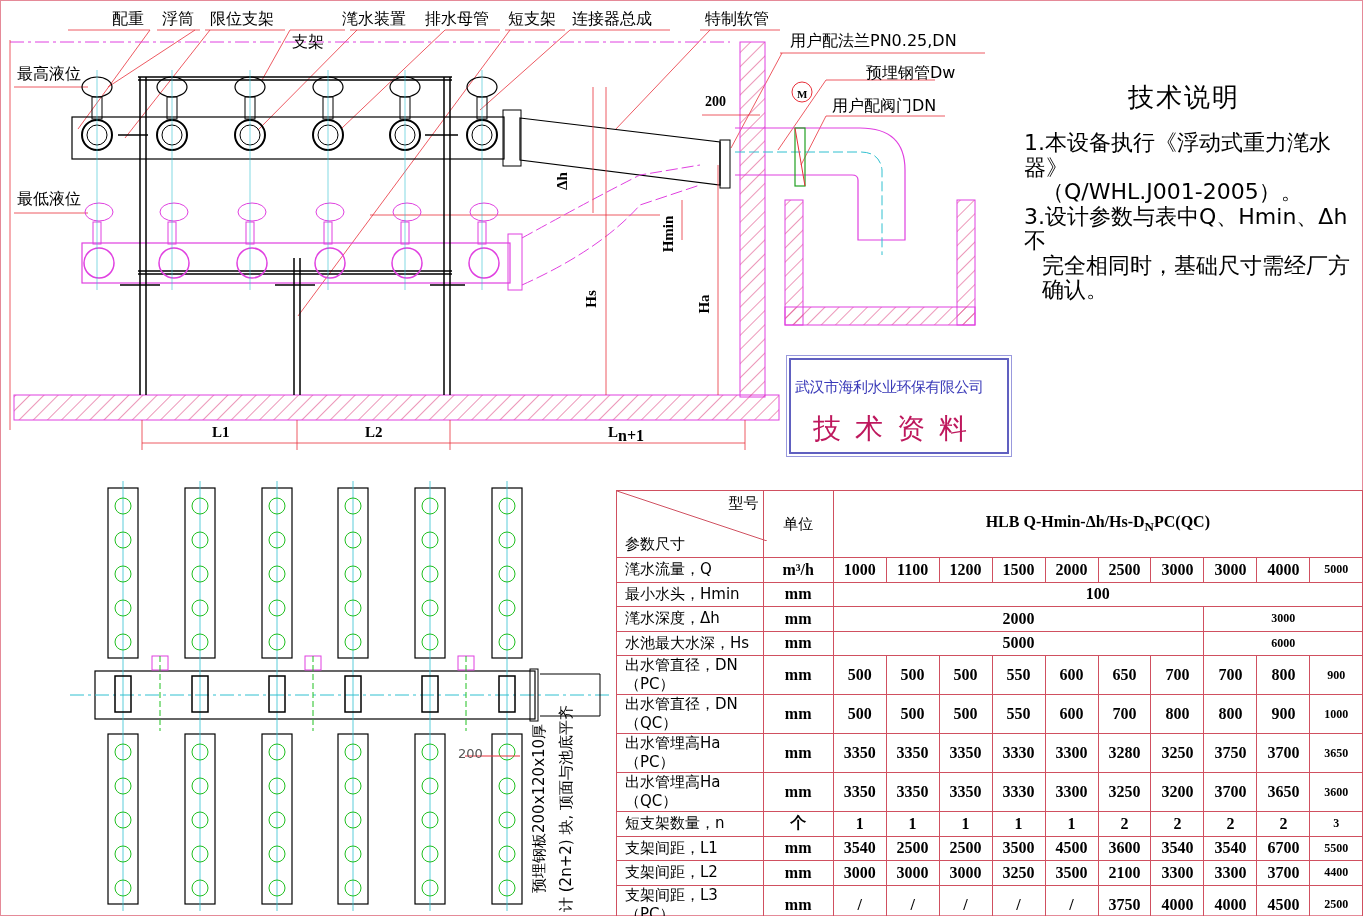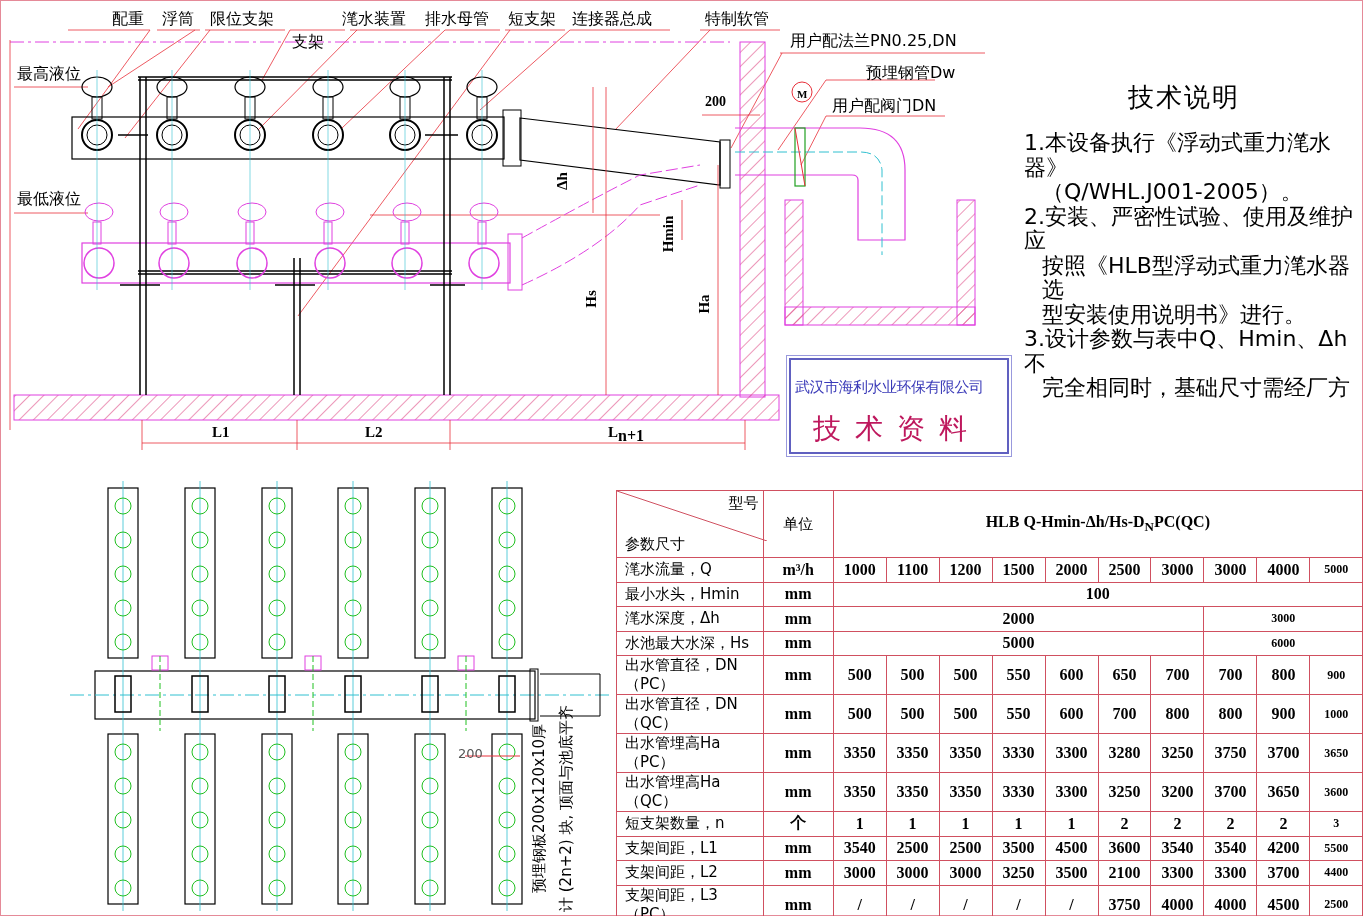--- a/index.html
+++ b/index.html
@@ -340,27 +340,23 @@
 <div class="lbl" style="left:462px;top:820px;font-size:15px;transform:rotate(-90deg);transform-origin:left top;top:893px;left:530px;">预埋钢板200x120x10厚</div>
 <div class="lbl" style="font-size:15px;transform:rotate(-90deg);transform-origin:left top;top:912px;left:557px;">计 (2n+2) 块, 顶面与池底平齐</div>
 
 <div id="notes">
   <h2>技术说明</h2>
   <div class="item">
     <span>1.</span><span>本设备执行《浮动式重力滗水器》</span>
     <div class="cont">（Q/WHL.J001-2005）。</div>
   </div>
   <div class="item">
-    <span>2.</span><span>安装、严密性试验、使用及维护应</span>
-    <div class="cont">按照《HLB型浮动式重力滗水器选</div>
-    <div class="cont">型安装使用说明书》进行。</div>
-  </div>
-  <div class="item">
     <span>3.</span><span>设计参数与表中Q、Hmin、Δh不</span>
     <div class="cont">完全相同时，基础尺寸需经厂方</div>
+    <div class="cont">确认。</div>
   </div>
 </div>
 
 <div id="stamp">
   <div class="co">武汉市海利水业环保有限公司</div>
   <div class="ti">技术资料</div>
 </div>
 
 <table id="spec">
   <tbody>
@@ -482,21 +478,21 @@
         <td class="pn">支架间距，L1</td>
         <td class="un">mm</td>
         <td class="v">3540</td>
         <td class="v">2500</td>
         <td class="v">2500</td>
         <td class="v">3500</td>
         <td class="v">4500</td>
         <td class="v">3600</td>
         <td class="v">3540</td>
         <td class="v">3540</td>
-        <td class="v">4200</td>
+        <td class="v">6700</td>
         <td class="v sm">5500</td>
       </tr>
       <tr>
         <td class="pn">支架间距，L2</td>
         <td class="un">mm</td>
         <td class="v">3000</td>
         <td class="v">3000</td>
         <td class="v">3000</td>
         <td class="v">3250</td>
         <td class="v">3500</td>

